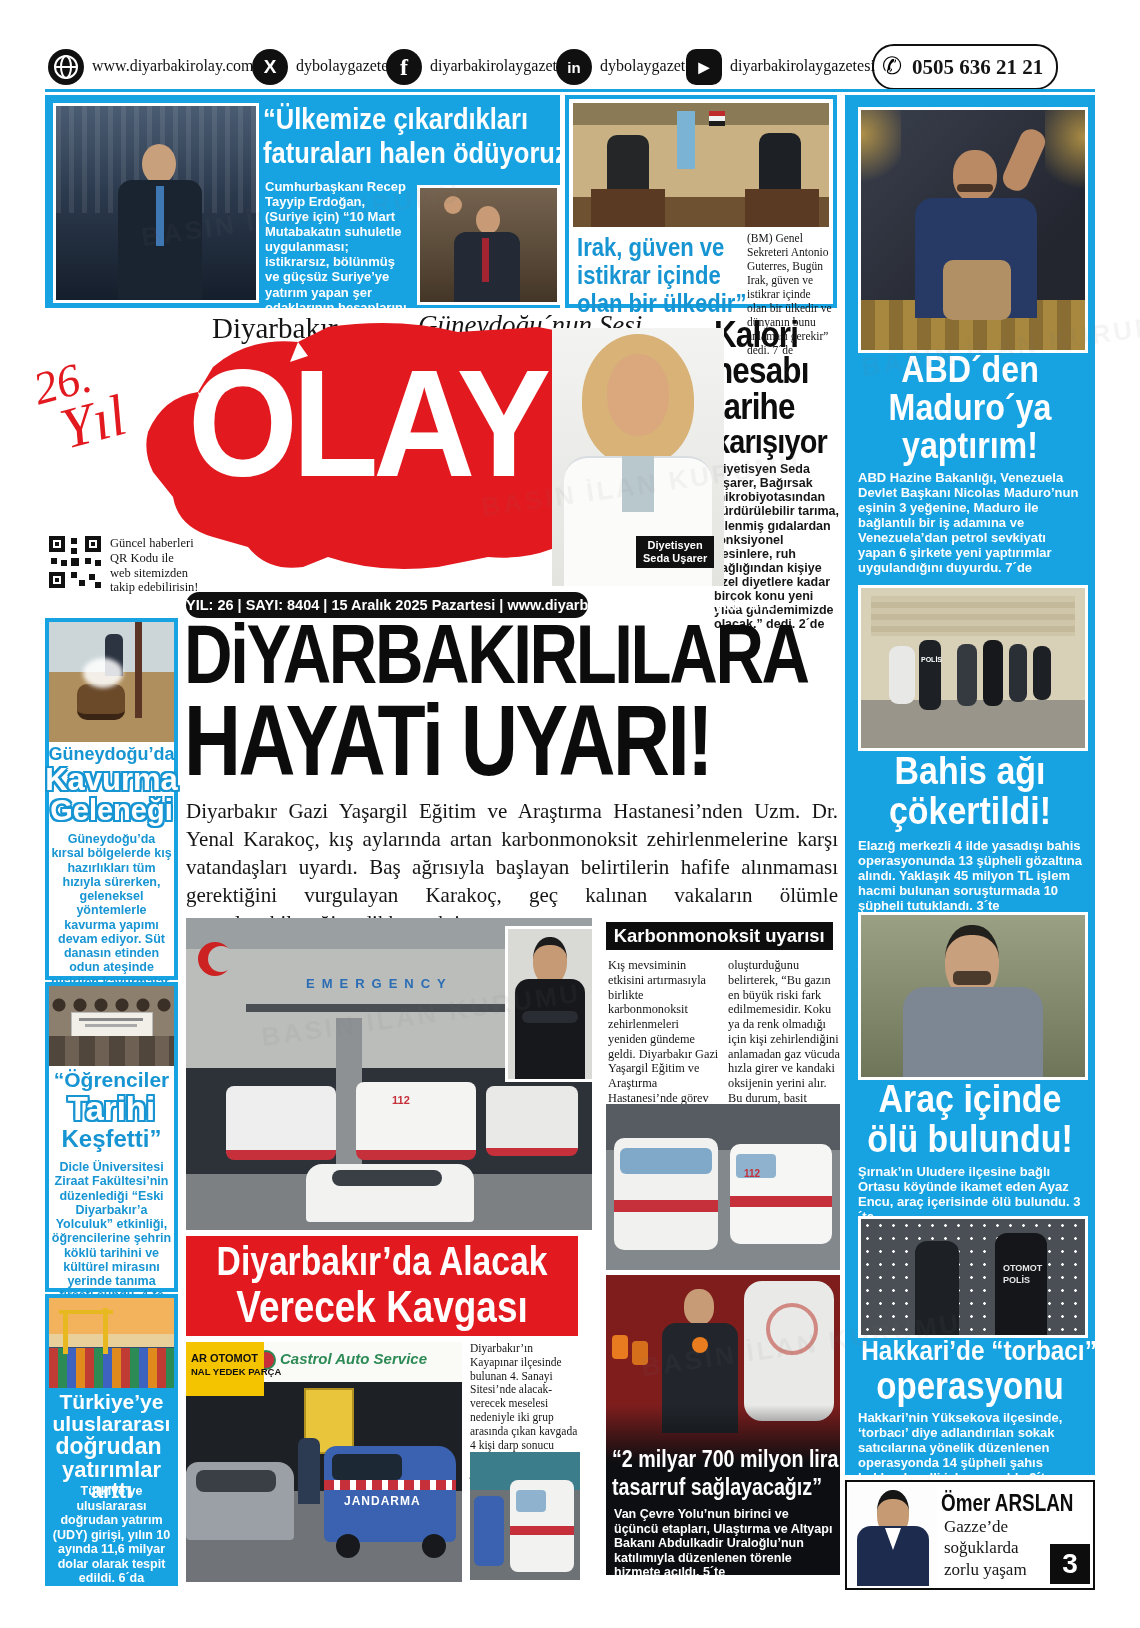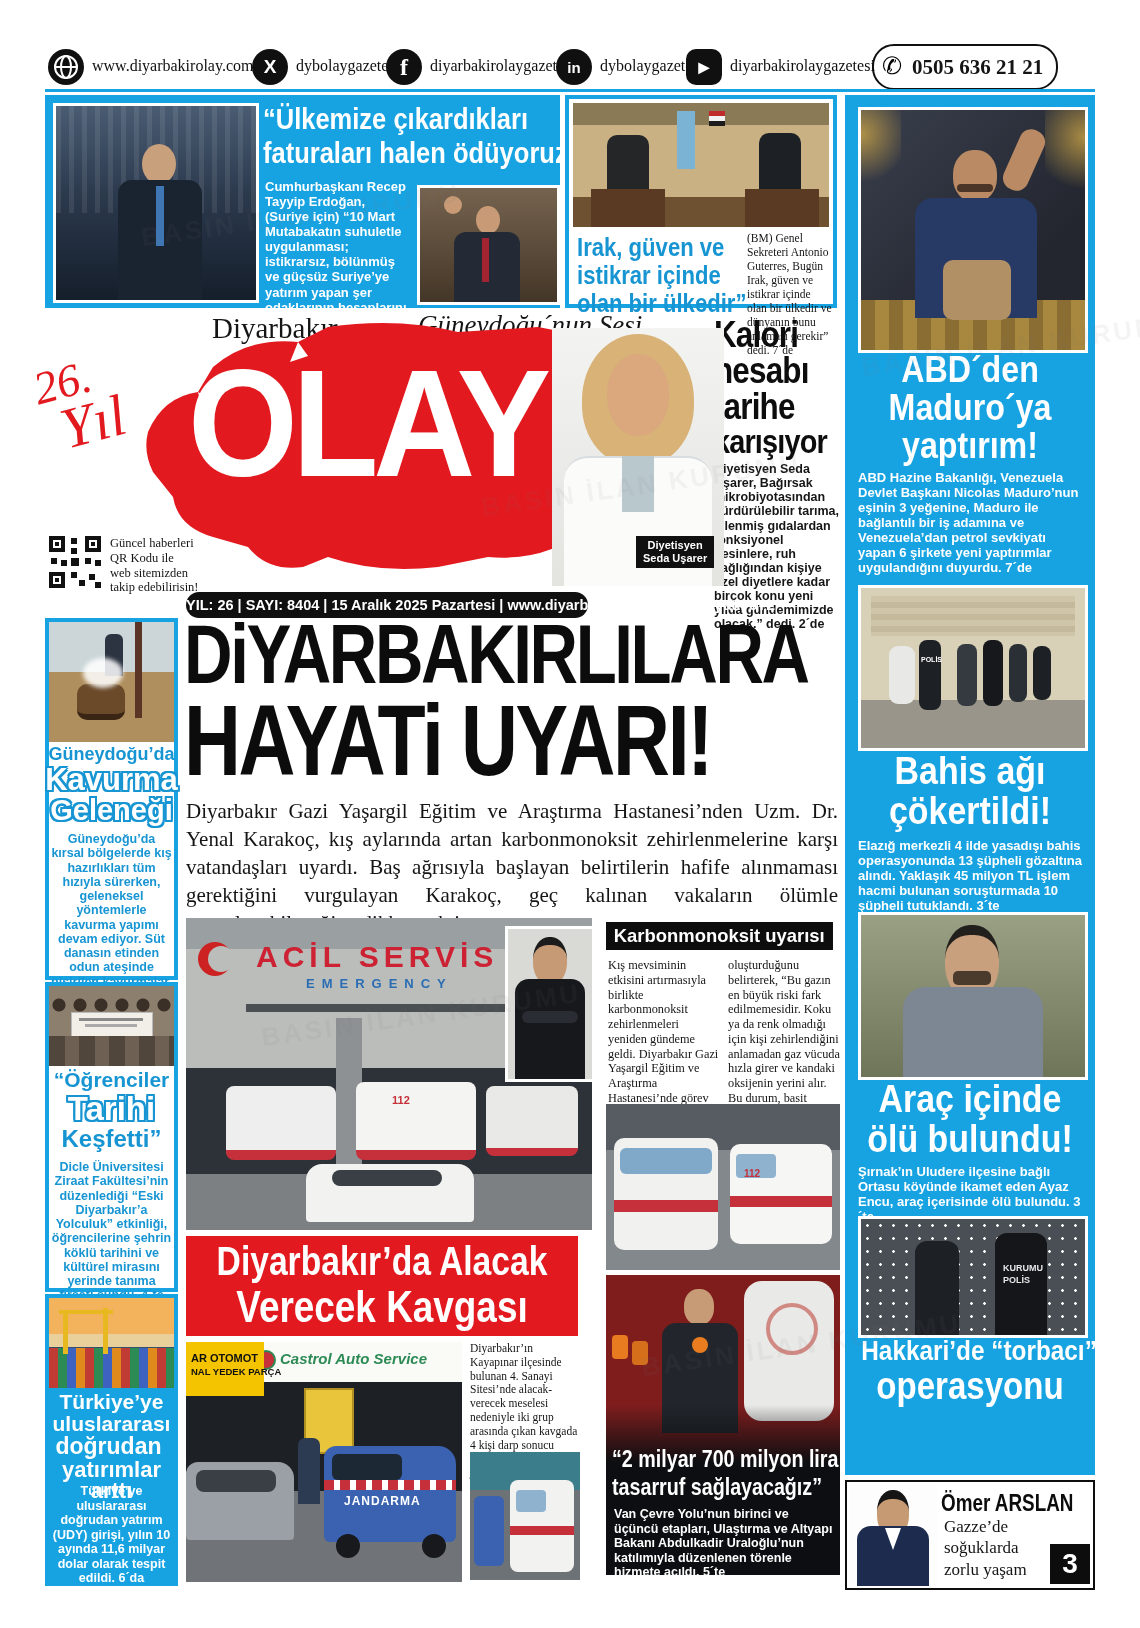--- a/index.html
+++ b/index.html
@@ -197,21 +197,20 @@
   <div class="a wh-h" style="left:45px;top:1460px;width:133px;font-size:22px">yatırımlar arttı</div>
   <div class="a wh-b" style="left:50px;top:1484px;width:123px;font-size:12.5px;text-align:center">Türkiye’ye uluslararası doğrudan yatırım (UDY) girişi, yılın 10 ayında 11,6 milyar dolar olarak tespit edildi. 6´da</div>
 
   <div class="a nw sxl8" style="left:184px;top:612px;font-size:84px;font-weight:bold;color:#0c0c0c;letter-spacing:-3px;line-height:1">DiYARBAKIRLILARA</div>
   <div class="a nw" style="left:184px;top:690px;font-size:101px;font-weight:bold;color:#0c0c0c;letter-spacing:-3px;line-height:1;transform:scaleX(.78);transform-origin:left top">HAYATi UYARI!</div>
   <div class="a serif" style="left:186px;top:798px;width:652px;font-size:21px;line-height:1.33;text-align:justify">Diyarbakır Gazi Yaşargil Eğitim ve Araştırma Hastanesi’nden Uzm. Dr. Yenal Karakoç, kış aylarında artan karbonmonoksit zehirlenmelerine karşı vatandaşları uyardı. Baş ağrısıyla başlayan belirtilerin hafife alınmaması gerektiğini vurgulayan Karakoç, geç kalınan vakaların ölümle sonuçlanabileceğine dikkat çekti.</div>
 
   <div class="ph" style="left:186px;top:918px;width:406px;height:312px;background:linear-gradient(180deg,#9aa0a2 0 10%,#babdb9 10% 48%,#2d3238 48% 82%,#7c8083 82%)">
     <div class="s" style="left:12px;top:24px;width:34px;height:34px;border-radius:50%;background:#c22"></div>
     <div class="s" style="left:22px;top:28px;width:26px;height:26px;border-radius:50%;background:#babdb9"></div>
-    <div class="s nw" style="left:70px;top:22px;font-size:30px;font-weight:bold;color:#c23;letter-spacing:5px">ACİL SERVİS</div>
     <div class="s nw" style="left:120px;top:58px;font-size:13px;font-weight:bold;color:#2a6db5;letter-spacing:7px">EMERGENCY</div>
     <div class="s" style="left:60px;top:86px;width:290px;height:8px;background:#4a4f54"></div>
     <div class="s" style="left:150px;top:100px;width:26px;height:160px;background:#8d9194"></div>
     <div class="s" style="left:40px;top:168px;width:110px;height:64px;border-radius:8px;background:#eee;border-bottom:10px solid #c5303a"></div>
     <div class="s" style="left:170px;top:164px;width:120px;height:68px;border-radius:8px;background:#f4f4f2;border-bottom:10px solid #c5303a"></div>
     <div class="s" style="left:300px;top:168px;width:92px;height:62px;border-radius:8px;background:#e9e9e7;border-bottom:8px solid #c5303a"></div>
     <div class="s nw" style="left:206px;top:176px;font-size:11px;font-weight:bold;color:#c5303a">112</div>
     <div class="s" style="left:120px;top:246px;width:168px;height:58px;border-radius:16px 16px 4px 4px;background:#f2f2f0"></div>
     <div class="s" style="left:146px;top:252px;width:110px;height:16px;border-radius:8px;background:#3a3f45"></div>
   </div>
@@ -316,25 +315,26 @@
     <div class="s" style="left:42px;top:72px;width:140px;height:90px;border-radius:22px 22px 0 0;background:#7d8794"></div>
   </div>
   <div class="a wh-h sxc" style="left:845px;top:1080px;width:250px;font-size:39px">Araç içinde</div>
   <div class="a wh-h sxc" style="left:845px;top:1120px;width:250px;font-size:39px">ölü bulundu!</div>
   <div class="a wh-b" style="left:858px;top:1164px;width:226px">Şırnak’ın Uludere ilçesine bağlı Ortasu köyünde ikamet eden Ayaz Encu, araç içerisinde ölü bulundu. 3´te</div>
 
   <div class="ph frame" style="left:858px;top:1216px;width:224px;height:116px;background:#494f55">
     <div class="s" style="left:0;top:0;width:224px;height:116px;background:radial-gradient(#ffffff 1px,transparent 1.6px) 0 0/13px 13px"></div>
     <div class="s" style="left:54px;top:22px;width:44px;height:94px;border-radius:12px 12px 0 0;background:#1d2126"></div>
     <div class="s" style="left:134px;top:14px;width:52px;height:102px;border-radius:12px 12px 0 0;background:#14161a"></div>
-    <div class="s nw" style="left:142px;top:44px;font-size:9px;font-weight:bold;color:#e6e6e6">KURUMU</div>
+    <div class="s nw" style="left:142px;top:44px;font-size:9px;font-weight:bold;color:#e6e6e6">OTOMOT</div>
     <div class="s nw" style="left:142px;top:56px;font-size:9px;font-weight:bold;color:#e6e6e6">POLİS</div>
   </div>
   <div class="a wh-h sxc nw" style="left:845px;top:1338px;width:250px;font-size:28px">Hakkari’de “torbacı”</div>
   <div class="a wh-h sxc" style="left:845px;top:1368px;width:250px;font-size:38px">operasyonu</div>
+  <div class="a wh-b" style="left:858px;top:1410px;width:226px">Hakkari’nin Yüksekova ilçesinde, ‘torbacı’ diye adlandırılan sokak satıcılarına yönelik düzenlenen operasyonda 14 şüpheli şahıs hakkında adli işlem yapıldı. 3´te</div>
 
   <div class="a" style="left:845px;top:1480px;width:250px;height:110px;background:#fff;border:2.5px solid #0d0d0d;box-sizing:border-box"></div>
   <div class="ph" style="left:849px;top:1484px;width:88px;height:102px;background:#fdfdfd">
     <div class="s" style="left:28px;top:6px;width:32px;height:38px;border-radius:46%;background:#c69a73;border-top:9px solid #151515"></div>
     <div class="s" style="left:8px;top:42px;width:72px;height:60px;border-radius:14px 14px 0 0;background:#1d2c4e"></div>
     <div class="s" style="left:36px;top:44px;width:16px;height:22px;background:#fff;clip-path:polygon(0 0,100% 0,50% 100%)"></div>
   </div>
   <div class="a nw" style="left:941px;top:1490px;font-size:23px;font-weight:bold;color:#0c0c0c;transform:scaleX(.82);transform-origin:left top">Ömer ARSLAN</div>
   <div class="a serif pre" style="left:944px;top:1516px;font-size:17px;line-height:1.25">Gazze’de
 soğuklarda

